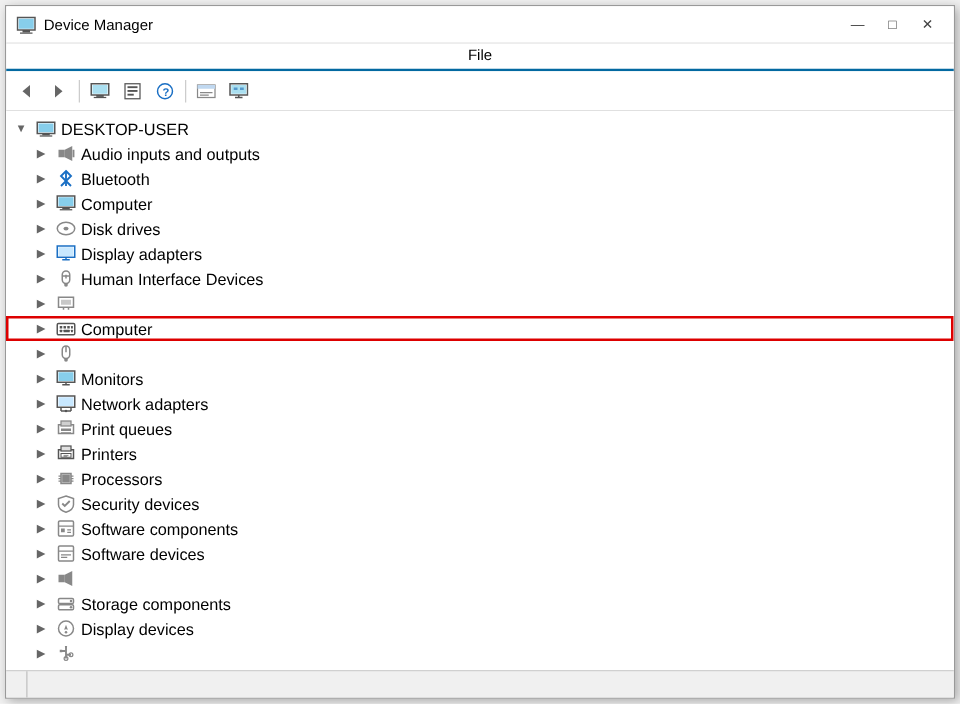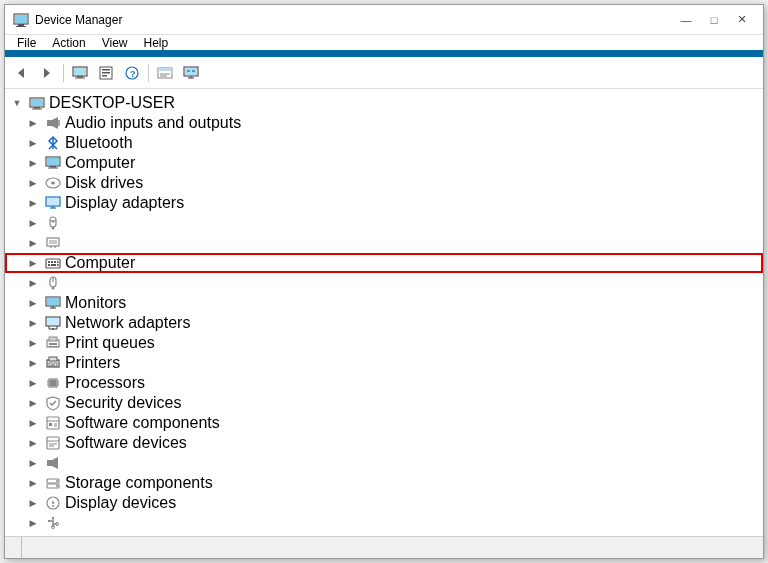--- a/index.html
+++ b/index.html
@@ -59,22 +59,23 @@
       display: flex;
       align-items: center;
       justify-content: center;
       color: #444;
     }
     .menu-bar {
       height: 22px;
       display: flex;
       align-items: center;
       padding: 0 4px;
-      border-bottom: 7px solid #0369a1;
+      border-bottom: 2px solid #0369a1;
       background: #fff;
+      flex-direction: column;
     }
     .menu-item {
       padding: 2px 8px;
       cursor: pointer;
       font-size: 12px;
       color: #000;
     }
     .toolbar {
       height: 32px;
       display: flex;
@@ -144,21 +145,21 @@
       width: 16px;
       height: 16px;
       margin: 0 4px;
       display: flex;
       align-items: center;
       justify-content: center;
       flex-shrink: 0;
       font-size: 14px;
     }
     .item-label {
-      font-size: 16px;
+      font-size: 13px;
       color: #000;
     }
     .status-bar {
       height: 22px;
       border-top: 1px solid #d0d0d0;
       background: #f0f0f0;
       display: flex;
       align-items: center;
       padding: 0 4px;
     }
@@ -335,20 +336,21 @@
       <div class="tree-item" style="padding-left: 20px;">
         <span class="expand-btn">▶</span>
         <span class="item-icon">
           <svg width="16" height="16" viewBox="0 0 16 16">
             <rect x="5" y="2" width="6" height="10" rx="3" ry="3" fill="none" stroke="#888" stroke-width="1.2"></rect>
             <line x1="8" y1="5" x2="8" y2="8" stroke="#888" stroke-width="1.2"></line>
             <line x1="5" y1="6" x2="11" y2="6" stroke="#888" stroke-width="1.2"></line>
             <circle cx="8" cy="13" r="1.5" fill="#888"></circle>
           </svg>
         </span>
+        <span class="item-label">Human Interface Devices</span>
       </div>
 
       <div class="tree-item" style="padding-left: 20px;">
         <span class="expand-btn">▶</span>
         <span class="item-icon">
           <svg width="16" height="16" viewBox="0 0 16 16">
             <rect x="2" y="3" width="12" height="8" fill="none" stroke="#888" stroke-width="1.2"></rect>
             <rect x="4" y="5" width="8" height="4" fill="#c8c8c8"></rect>
             <line x1="6" y1="11" x2="6" y2="13" stroke="#888" stroke-width="1.2"></line>
             <line x1="10" y1="11" x2="10" y2="13" stroke="#888" stroke-width="1.2"></line>

